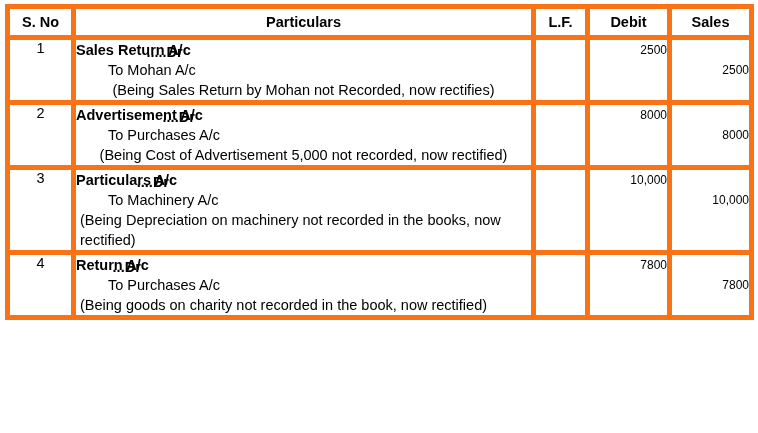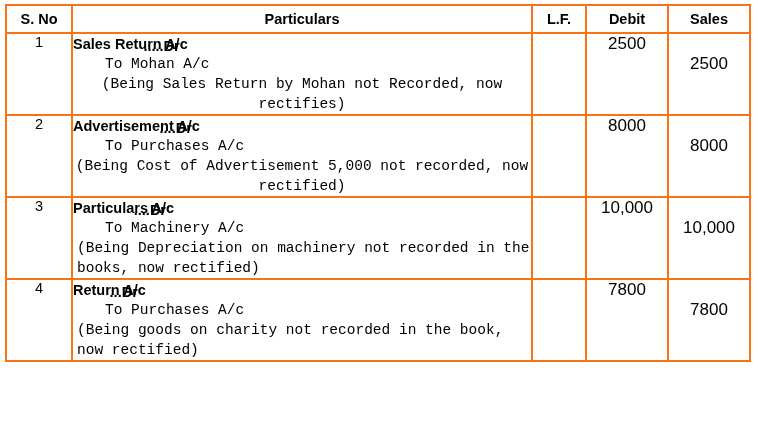--- a/index.html
+++ b/index.html
@@ -17,21 +17,21 @@
   .journal-wrap {
     width: 744px;
     margin: 4px 0 0 5px;
   }
   table.journal {
     border-collapse: collapse;
     width: 744px;
     table-layout: fixed;
   }
   table.journal td, table.journal th {
-    border: 2px solid #f97316;
+    border: 5px solid #f97316;
     vertical-align: top;
     padding: 0;
   }
   
   col.c-sno    { width: 66px; }
   col.c-part   { width: 460px; }
   col.c-lf     { width: 54px; }
   col.c-debit  { width: 82px; }
   col.c-credit { width: 82px; }
 
@@ -49,22 +49,22 @@
     font-size: 14.5px;
     padding-top: 7px;
   }
   .cell-part {
     font-size: 14.5px;
     padding: 6px 6px 8px 6px;
     line-height: 20px;
   }
   .cell-lf { }
   .cell-amt {
-    text-align: center;
-    font-size: 17px;
+    text-align: right;
+    font-size: 12px;
     padding: 6px 8px 8px 6px;
     line-height: 20px;
   }
   .cell-amt .amt-second {
     display: block;
   }
   .entry-line {
     position: relative;
     white-space: nowrap;
     font-weight: bold;
@@ -72,21 +72,20 @@
   .entry-line .dr {
     position: absolute;
     right: 8px;
     top: 0;
     margin-left: 40px;
   }
   .indent-1 { padding-left: 32px; }
   .narration {
     display: block;
     white-space: normal;
-    font-family: Liberation Mono, monospace;
   }
   .narration.tight { padding-left: 0px; text-align: center; }
   .narration.pad { padding-left: 4px; }
   .spacer-amt { display: block; height: 20px; }
 </style>
 </head>
 <body>
 
 <div class="journal-wrap">
   <table class="journal">

